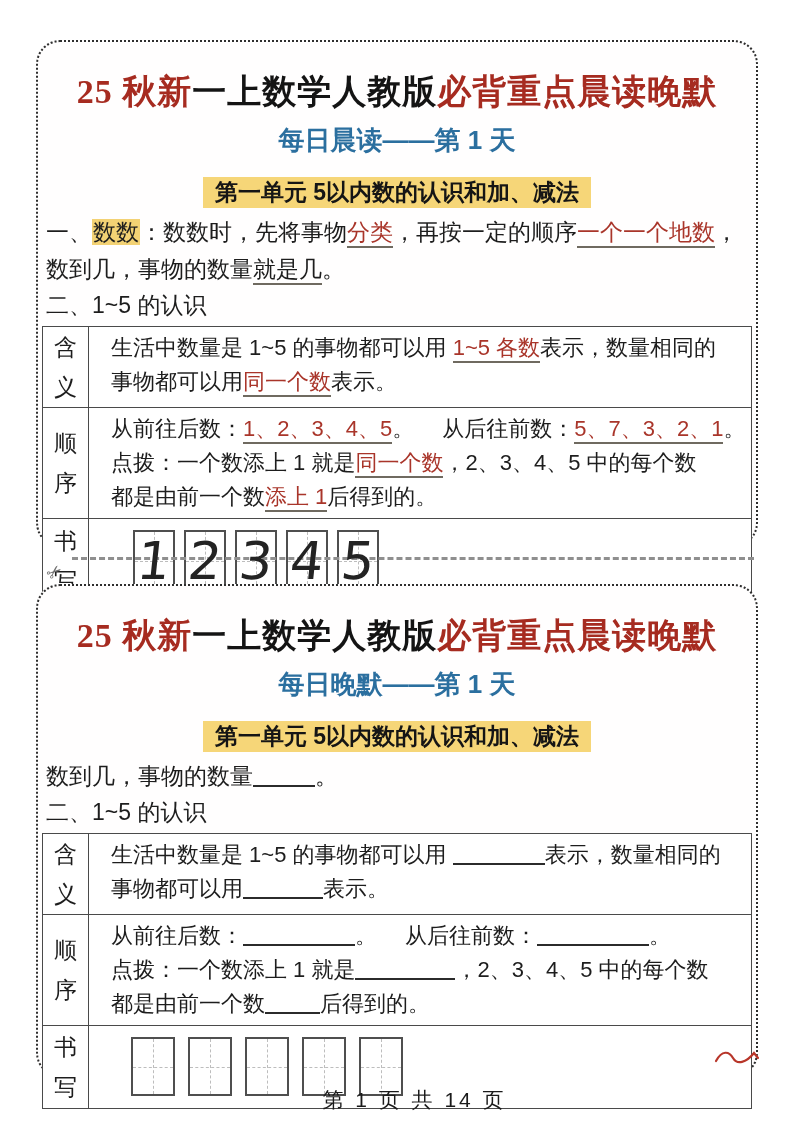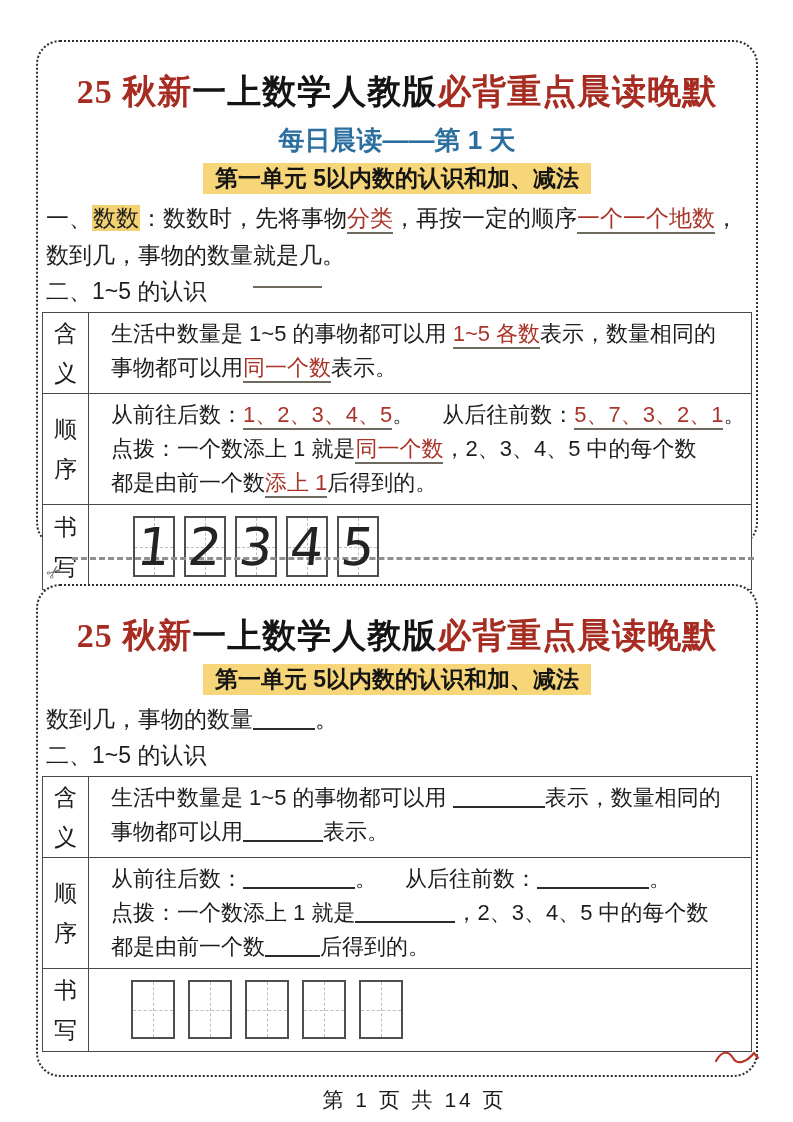--- a/index.html
+++ b/index.html
@@ -24,38 +24,38 @@
     letter-spacing:1px; line-height:44px; margin-top:20px;
     font-family:"Liberation Serif", serif;
   }
   .t-red   { color:#a62b20; }
   .t-black { color:#141414; }
 
   .subtitle {
     text-align:center; font-size:26px; font-weight:bold;
     color:#2b6f9f; line-height:34px; margin-top:9px;
   }
-  .unit-chip-row { text-align:center; margin-top:6px; }
+  .unit-chip-row { text-align:center; margin-top:20px; }
   .unit-chip {
     display:inline-block; background:#f6d678; color:#151515;
     font-size:23px; font-weight:bold; line-height:31px; padding:0 12px;
   }
 
   .body-block { margin:6px 4px 0 4px; font-size:23px; }
   .line { white-space:nowrap; line-height:37px; }
   .sec-heading { font-size:23px; line-height:34px; white-space:nowrap; }
 
   .hl { background:#f3d274; padding:0 1px; }
   .red-u {
     color:#a9352a;
     border-bottom:2px solid #6f6a60; padding-bottom:1px;
   }
   .blk-u {
     color:#1d1d1d;
-    border-bottom:2px solid #6f6a60; padding-bottom:18px;
+    border-bottom:2px solid #6f6a60; padding-bottom:1px;
   }
   .blank {
     display:inline-block; height:1em;
     border-bottom:2.5px solid #2b2b2b; vertical-align:-3px;
   }
   .b40{width:40px}.b55{width:55px}.b62{width:62px}.b80{width:80px}
   .b92{width:92px}.b100{width:100px}.b112{width:112px}.b118{width:118px}
   .gap { display:inline-block; width:28px; }
 
   .grid-table { margin:4px 0 0 0; border:1.5px solid #4a4a4a; background:#fff; }
@@ -182,20 +182,21 @@
   </div>
 </div>
 
 <div class="cut-line"></div>
 <div class="scissors">✂</div>
 
 <div class="panel" id="panel-evening">
   <div class="panel-title">
     <span class="t-red">25 秋新</span><span class="t-black">一上数学人教版</span><span class="t-red">必背重点晨读晚默</span>
   </div>
+  <div class="subtitle">每日晚默——第 1 天</div>
   <div class="unit-chip-row">
     <span class="unit-chip">第一单元 5以内数的认识和加、减法</span>
   </div>
 
   <div class="body-block">
     <div class="line">
       <span>数到几，事物的数量</span><span class="blank b62"></span><span>。</span>
     </div>
     <div class="sec-heading">二、1~5 的认识</div>
   </div>

